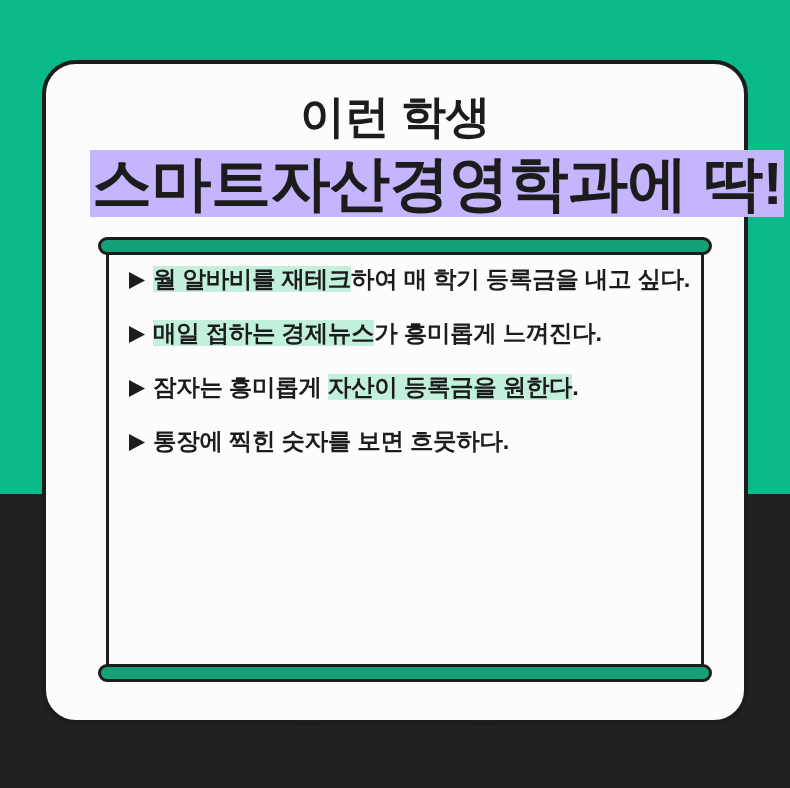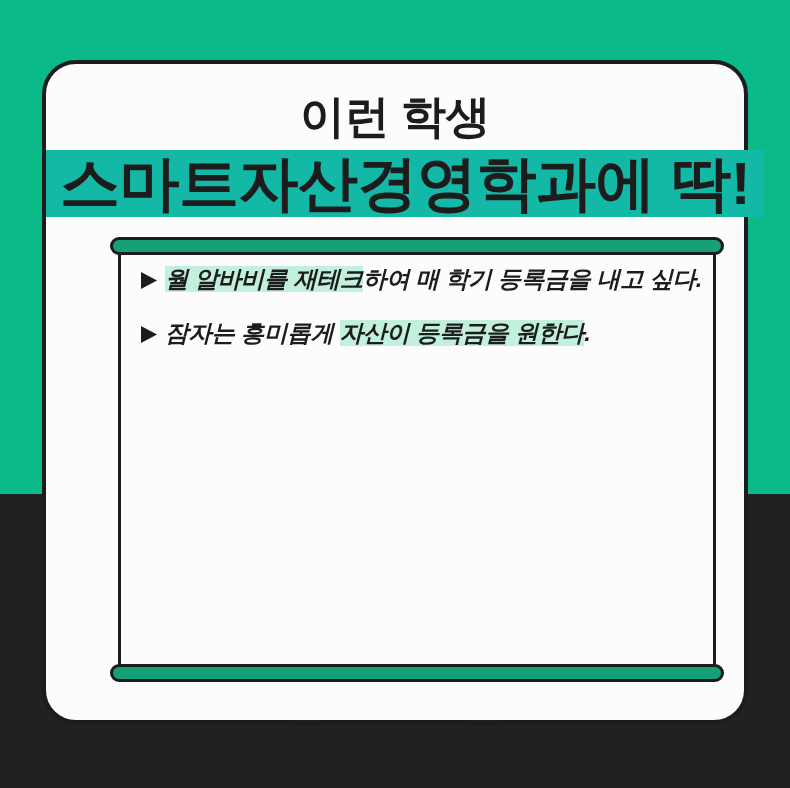--- a/index.html
+++ b/index.html
@@ -72,34 +72,34 @@
   #title-line-1 {
     font-size: 45px;
     line-height: 62px;
   }
   #title-line-2 {
     font-size: 60px;
     line-height: 68px;
     margin-top: 2px;
   }
   #title-line-2 .hl {
-    background: #14b8a6;
-    padding: 0 14px;
+    background: #c4b5fd;
+    padding: 0 2px;
     -webkit-box-decoration-break: clone;
     box-decoration-break: clone;
+    margin-left: 44px;
   }
 
   
   #chart-area {
     position: absolute;
-    left: 64px;
+    left: 52px;
     top: 173px;
     width: 614px;
     height: 445px;
-    font-style: italic;
   }
   .chart-bar {
     position: absolute;
     left: 0;
     width: 614px;
     height: 18px;
     box-sizing: border-box;
     background: #15A078;
     border: 3.5px solid #1C1C1C;
     border-radius: 10px;
@@ -186,31 +186,47 @@
 
           <div class="bullet-row">
             <span class="bullet-marker">
               <svg width="19" height="19" viewBox="0 0 19 19" aria-hidden="true">
                 <polygon points="2,1 18,9.5 2,18" fill="#1C1C1C"></polygon>
               </svg>
             </span>
             <span class="bullet-text"><span class="hl">월 알바비를 재테크</span><span>하여 매 학기 등록금을 내고 싶다.</span></span>
           </div>
 
+          <div class="bullet-row">
+            <span class="bullet-marker">
+              <svg width="19" height="19" viewBox="0 0 19 19" aria-hidden="true">
+                <polygon points="2,1 18,9.5 2,18" fill="#1C1C1C"></polygon>
+              </svg>
+            </span>
+            <span class="bullet-text"><span class="hl">매일 접하는 경제뉴스</span><span>가 흥미롭게 느껴진다.</span></span>
+          </div>
 
           <div class="bullet-row">
             <span class="bullet-marker">
               <svg width="19" height="19" viewBox="0 0 19 19" aria-hidden="true">
                 <polygon points="2,1 18,9.5 2,18" fill="#1C1C1C"></polygon>
               </svg>
             </span>
             <span class="bullet-text"><span>잠자는 흥미롭게 </span><span class="hl">자산이 등록금을 원한다</span><span>.</span></span>
           </div>
 
 
+          <div class="bullet-row">
+            <span class="bullet-marker">
+              <svg width="19" height="19" viewBox="0 0 19 19" aria-hidden="true">
+                <polygon points="2,1 18,9.5 2,18" fill="#1C1C1C"></polygon>
+              </svg>
+            </span>
+            <span class="bullet-text"><span>통장에 찍힌 숫자를 보면 흐뭇하다.</span></span>
+          </div>
 
         </div>
       </div>
 
       <div class="chart-bar" id="chart-bar-bottom"></div>
     </div>
 
   </div>
 </div>
 

